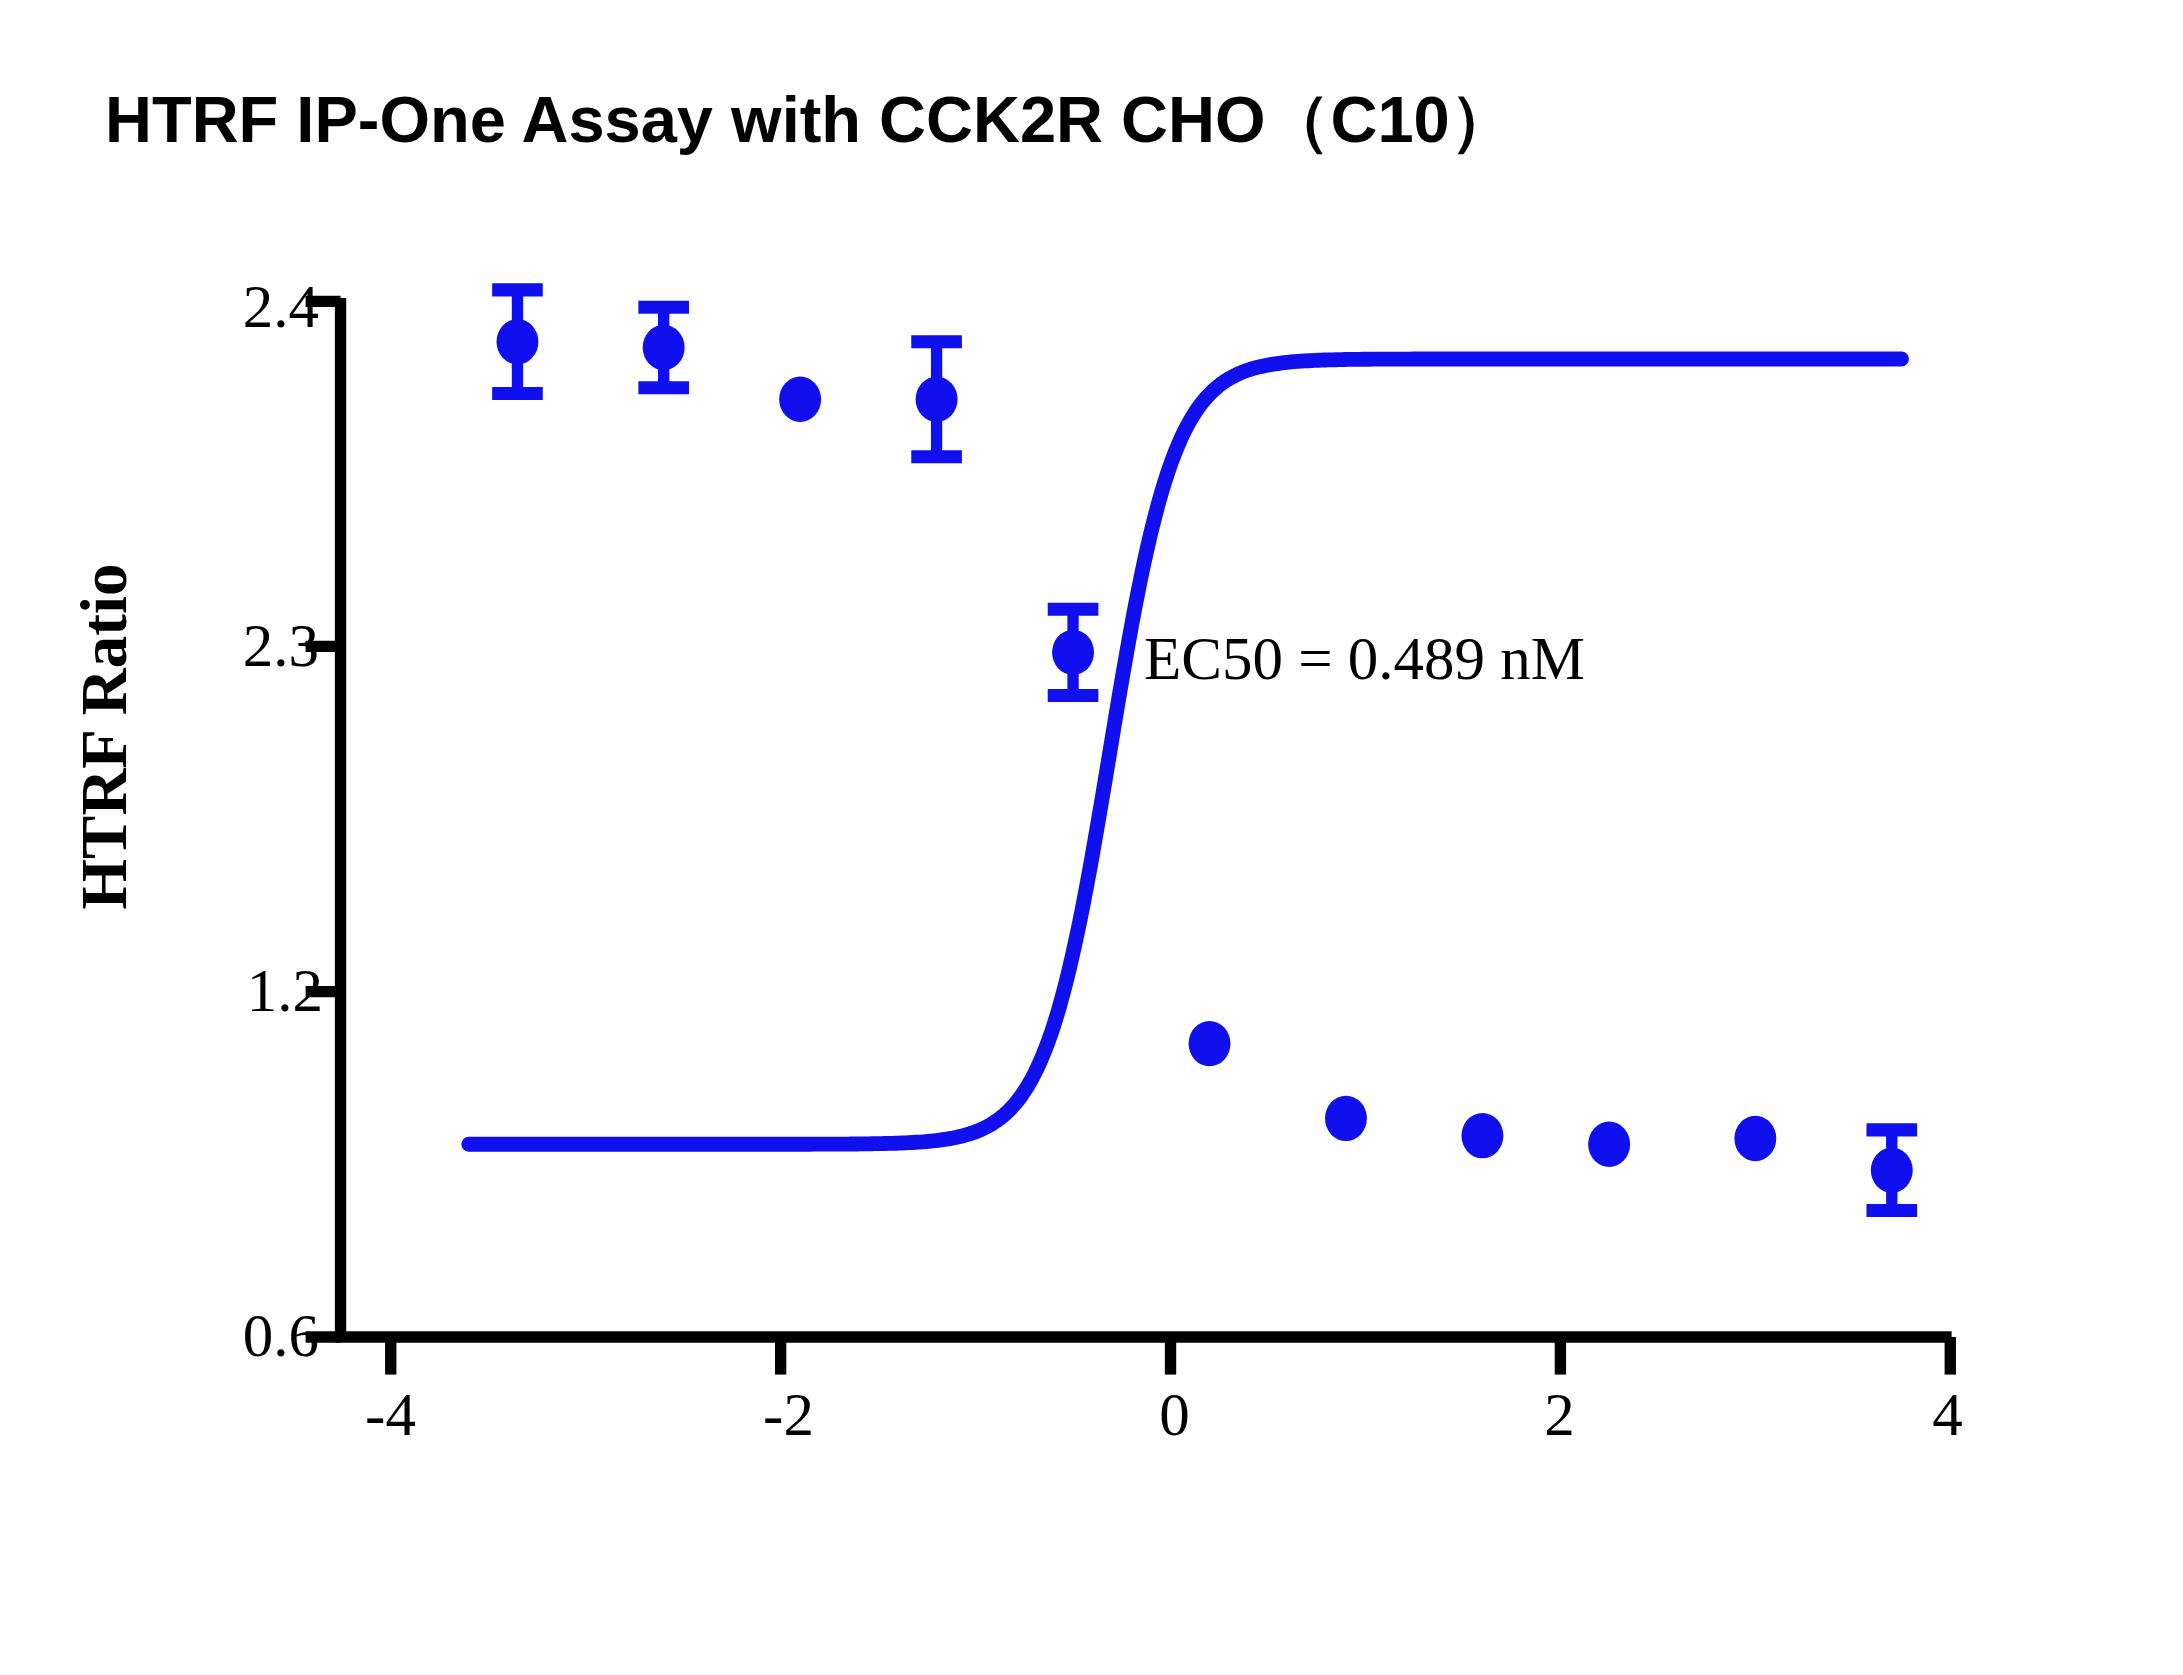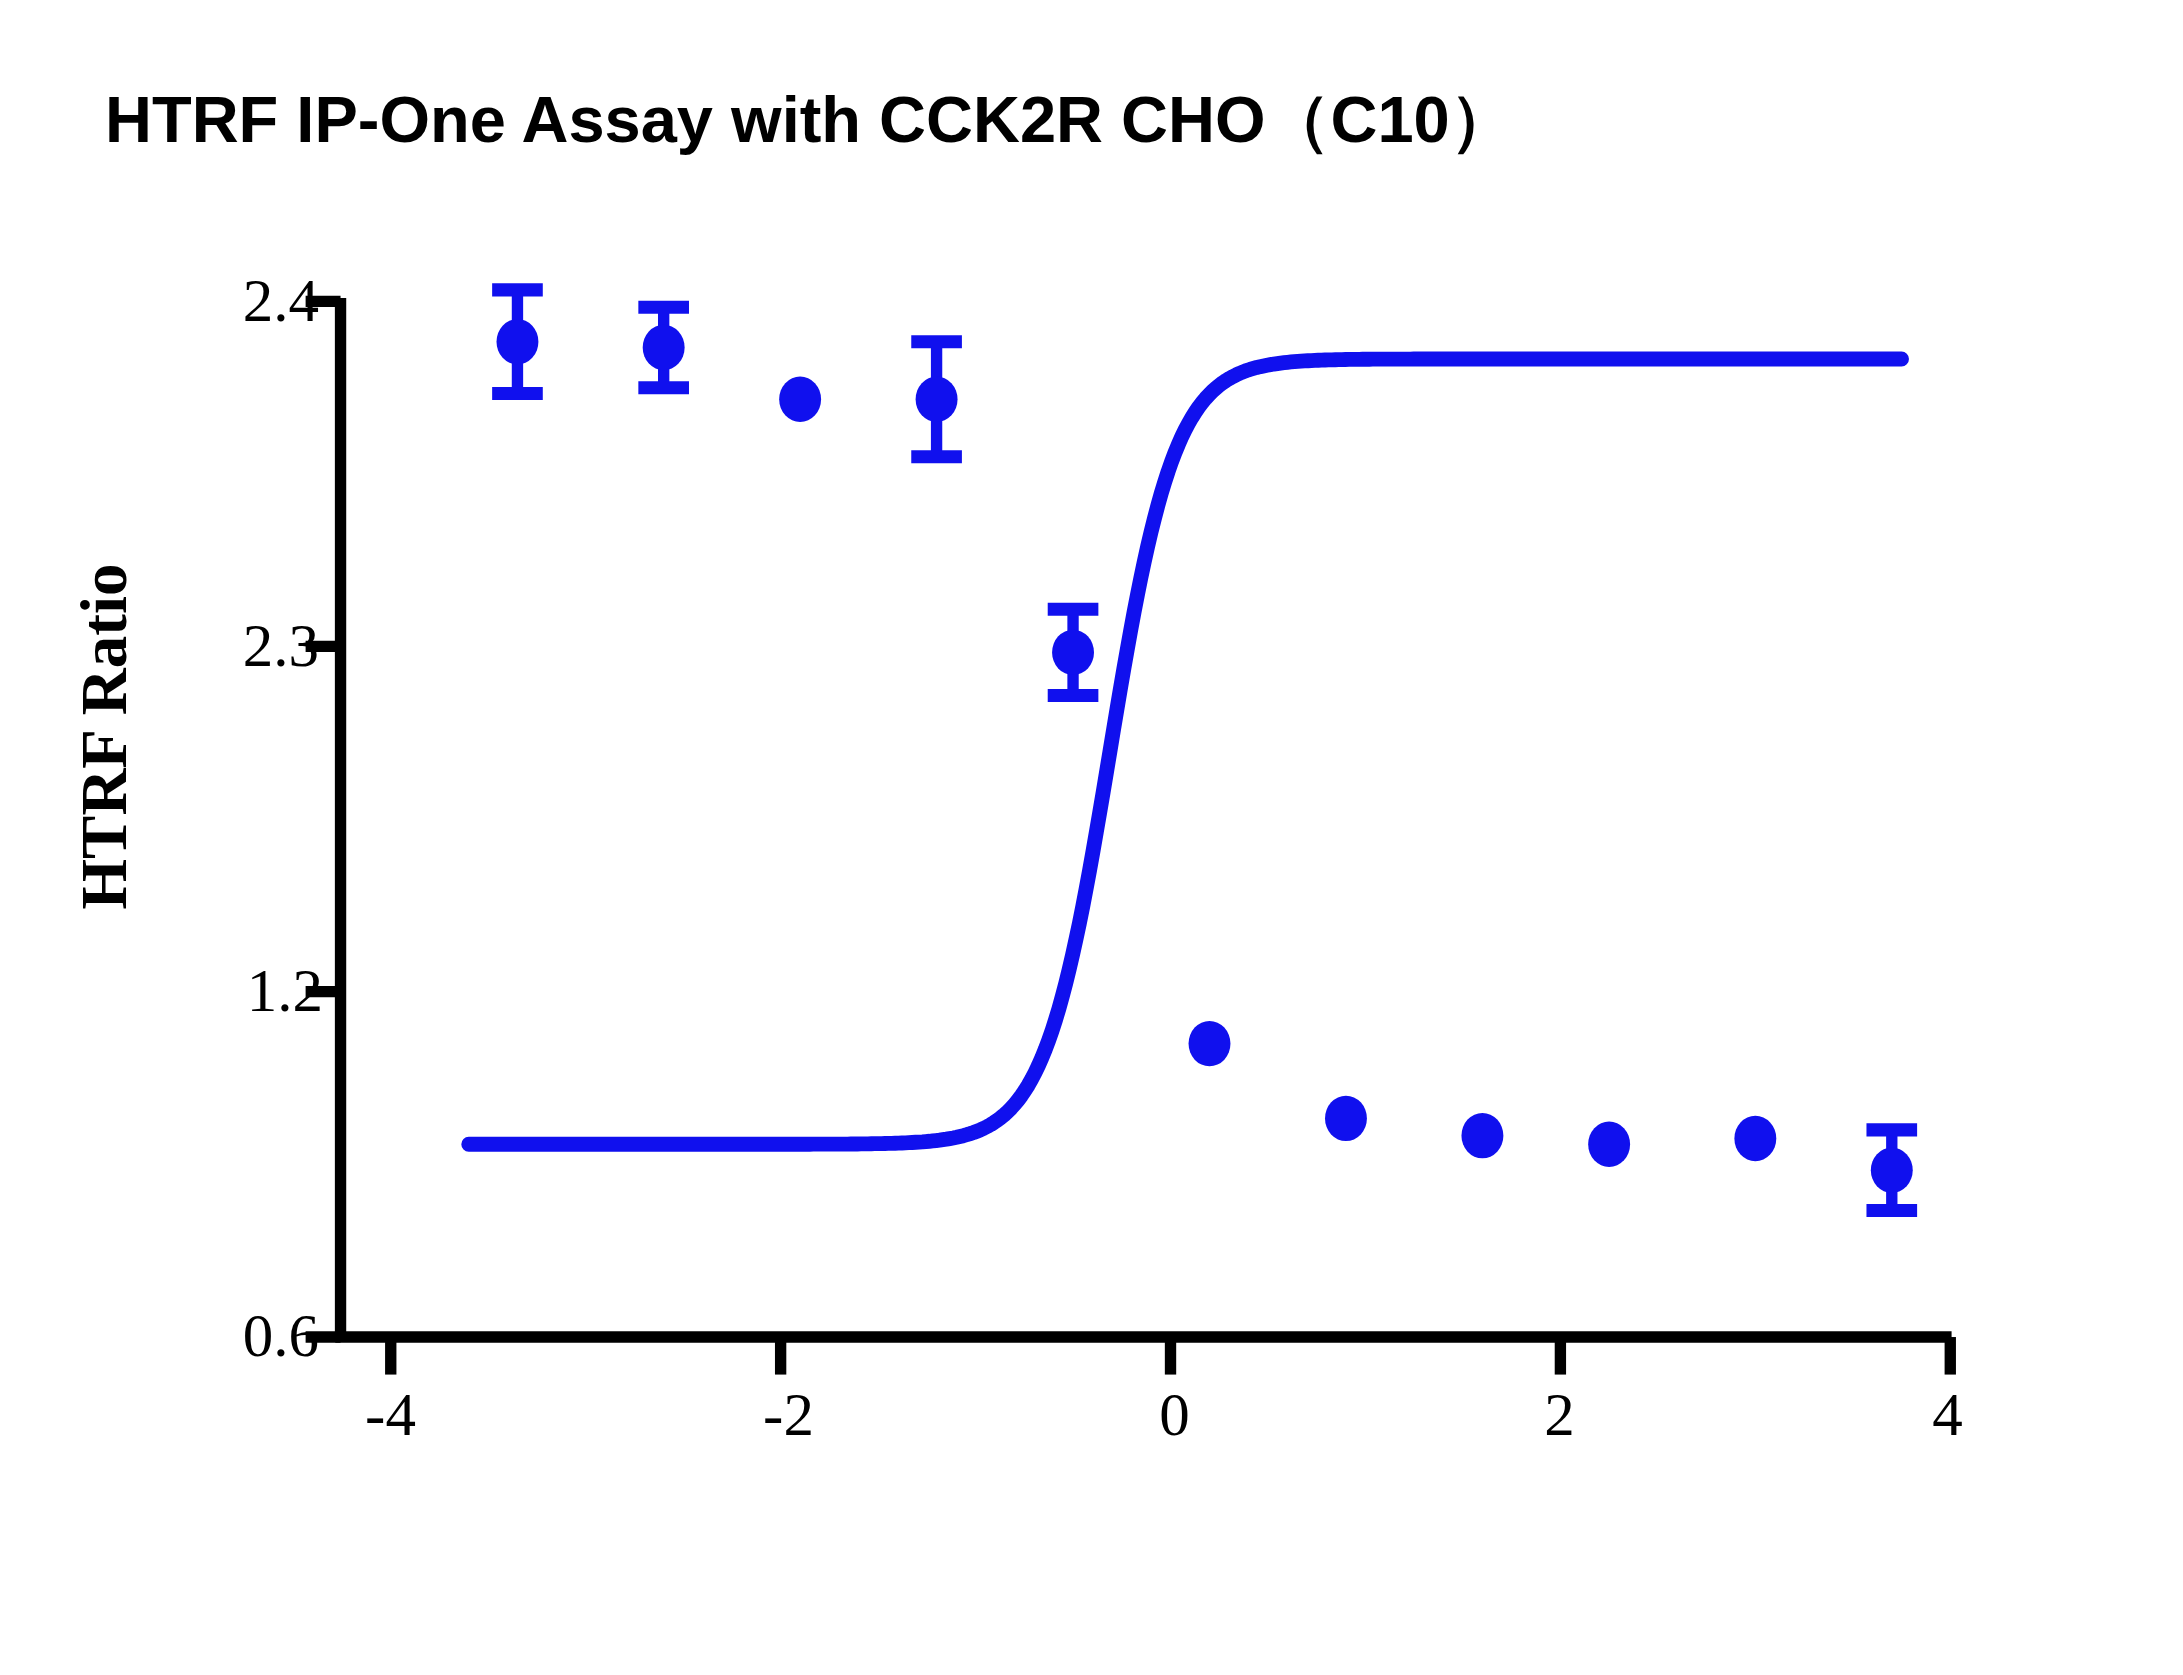--- a/index.html
+++ b/index.html
@@ -32,31 +32,32 @@
 </style>
 </head>
 <body>
 
 <div id="stage">
 
   <div class="title">HTRF IP-One Assay with CCK2R CHO（C10）</div>
 
   <div class="ylabel">HTRF Ratio</div>
 
-  <div class="ytick-label" style="left:144px;top:266px;width:175px;">2.4</div>
+  <div class="ytick-label" style="left:144px;top:272px;width:175px;">2.4</div>
   <div class="ytick-label" style="left:144px;top:611px;width:175px;">2.3</div>
   <div class="ytick-label" style="left:148px;top:956px;width:175px;">1.2</div>
   <div class="ytick-label" style="left:144px;top:1301px;width:175px;">0.6</div>
 
   <div class="xtick-label" style="left:303px;top:1380px;width:175px;">-4</div>
   <div class="xtick-label" style="left:701px;top:1380px;width:175px;">-2</div>
   <div class="xtick-label" style="left:1087px;top:1380px;width:175px;">0</div>
   <div class="xtick-label" style="left:1472px;top:1380px;width:175px;">2</div>
   <div class="xtick-label" style="left:1860px;top:1380px;width:175px;">4</div>
 
+  <div class="annot" style="left:1144px;top:624px;">EC50 = 0.489 nM</div>
 
   <svg id="plot" width="2293" height="1676" viewBox="0 0 5252 3838">
     <g>
       <line x1="780" y1="682" x2="780" y2="3062" stroke="#000" stroke-width="26"></line>
       <line x1="768" y1="3062" x2="4470" y2="3062" stroke="#000" stroke-width="26"></line>
 
       <line x1="700" y1="690" x2="780" y2="690" stroke="#000" stroke-width="26"></line>
       <line x1="700" y1="1480" x2="780" y2="1480" stroke="#000" stroke-width="26"></line>
       <line x1="700" y1="2271" x2="780" y2="2271" stroke="#000" stroke-width="26"></line>
       <line x1="700" y1="3062" x2="780" y2="3062" stroke="#000" stroke-width="26"></line>

